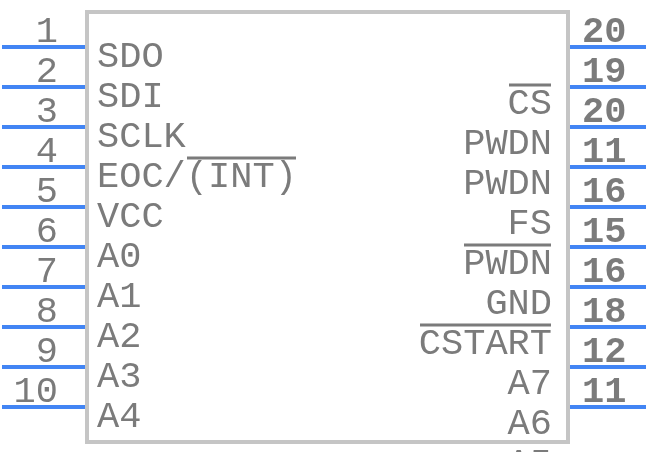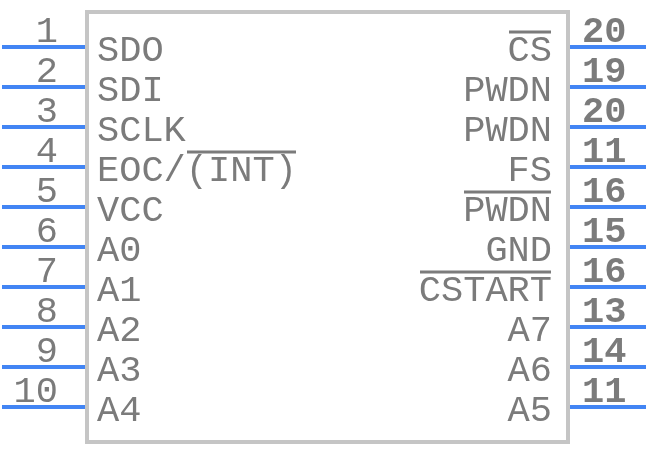--- a/index.html
+++ b/index.html
@@ -47,27 +47,27 @@
   .pin-num {
     position: absolute;
     bottom: -4px;
     line-height: 1;
     white-space: nowrap;
   }
   .left .pin-num  { left: 12px; width: 46px; text-align: right; }
   .right .pin-num { left: 582px; font-weight: bold; }
   .pin-label {
     position: absolute;
-    top: 4px;
+    top: 10px;
     transform: translateY(-50%);
     line-height: 1;
     white-space: nowrap;
   }
   .left .pin-label  { left: 97px; }
-  .right .pin-label { right: 96px; text-align: left; }
+  .right .pin-label { right: 96px; text-align: left; margin-top: 47px; }
   .ov { position: relative; }
   .ov::before {
     content: "";
     position: absolute;
     left: 1px;
     right: 1px;
     top: 1px;
     height: 3px;
     background: var(--text);
   }
@@ -159,26 +159,26 @@
     <span class="pin-num">15</span>
     <span class="pin-label"><span>GND</span><span class="ov"></span></span>
   </div>
   <div class="pin right" style="--i:6">
     <span class="pin-line"></span>
     <span class="pin-num">16</span>
     <span class="pin-label"><span></span><span class="ov">CSTART</span></span>
   </div>
   <div class="pin right" style="--i:7">
     <span class="pin-line"></span>
-    <span class="pin-num">13</span>
+    <span class="pin-num">18</span>
     <span class="pin-label"><span>A7</span><span class="ov"></span></span>
   </div>
   <div class="pin right" style="--i:8">
     <span class="pin-line"></span>
-    <span class="pin-num">14</span>
+    <span class="pin-num">12</span>
     <span class="pin-label"><span>A6</span><span class="ov"></span></span>
   </div>
   <div class="pin right" style="--i:9">
     <span class="pin-line"></span>
     <span class="pin-num">11</span>
     <span class="pin-label"><span>A5</span><span class="ov"></span></span>
   </div>
 </div>
 
 </body></html>

